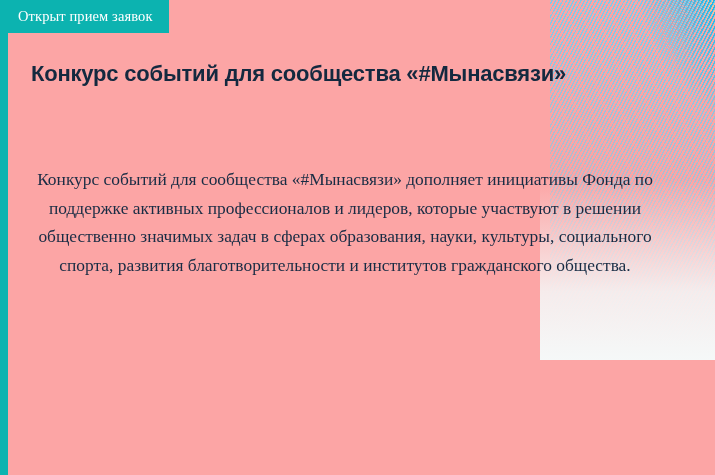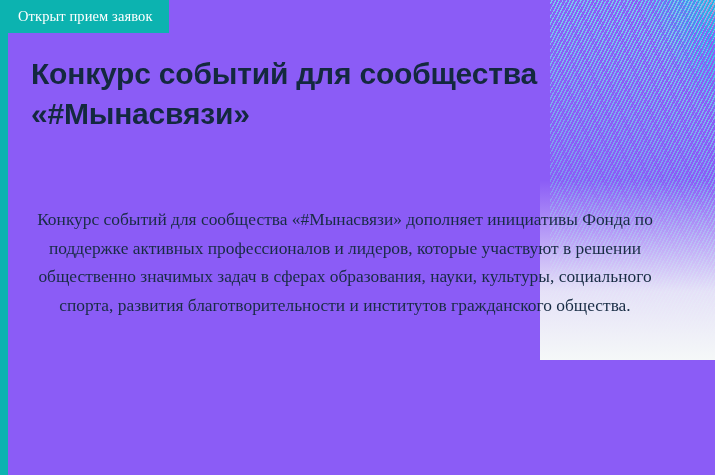--- a/index.html
+++ b/index.html
@@ -12,21 +12,21 @@
     height: 475px;
     overflow: hidden;
     background: #f5f8f8;
     font-family: "Liberation Sans", sans-serif;
   }
 
   #page {
     position: relative;
     width: 715px;
     height: 475px;
-    background: #8b5cf6;
+    background: #fca5a5;
     overflow: hidden;
   }
 
   
   .decor {
     position: absolute;
     top: 0;
     right: 0;
     width: 175px;
     height: 360px;
@@ -168,21 +168,21 @@
     left: 0;
     right: 0;
     padding: 54px 0 0 31px;
     z-index: 4;
   }
 
   .title {
     margin: 0;
     font-family: "Liberation Sans", sans-serif;
     font-weight: bold;
-    font-size: 30px;
+    font-size: 22px;
     line-height: 40px;
     color: #14293f;
     letter-spacing: -.2px;
     max-width: 560px;
   }
 
   .body-text {
     margin: 71px 0 0 4px;
     font-family: "Liberation Serif", serif;
     font-size: 17.4px;

